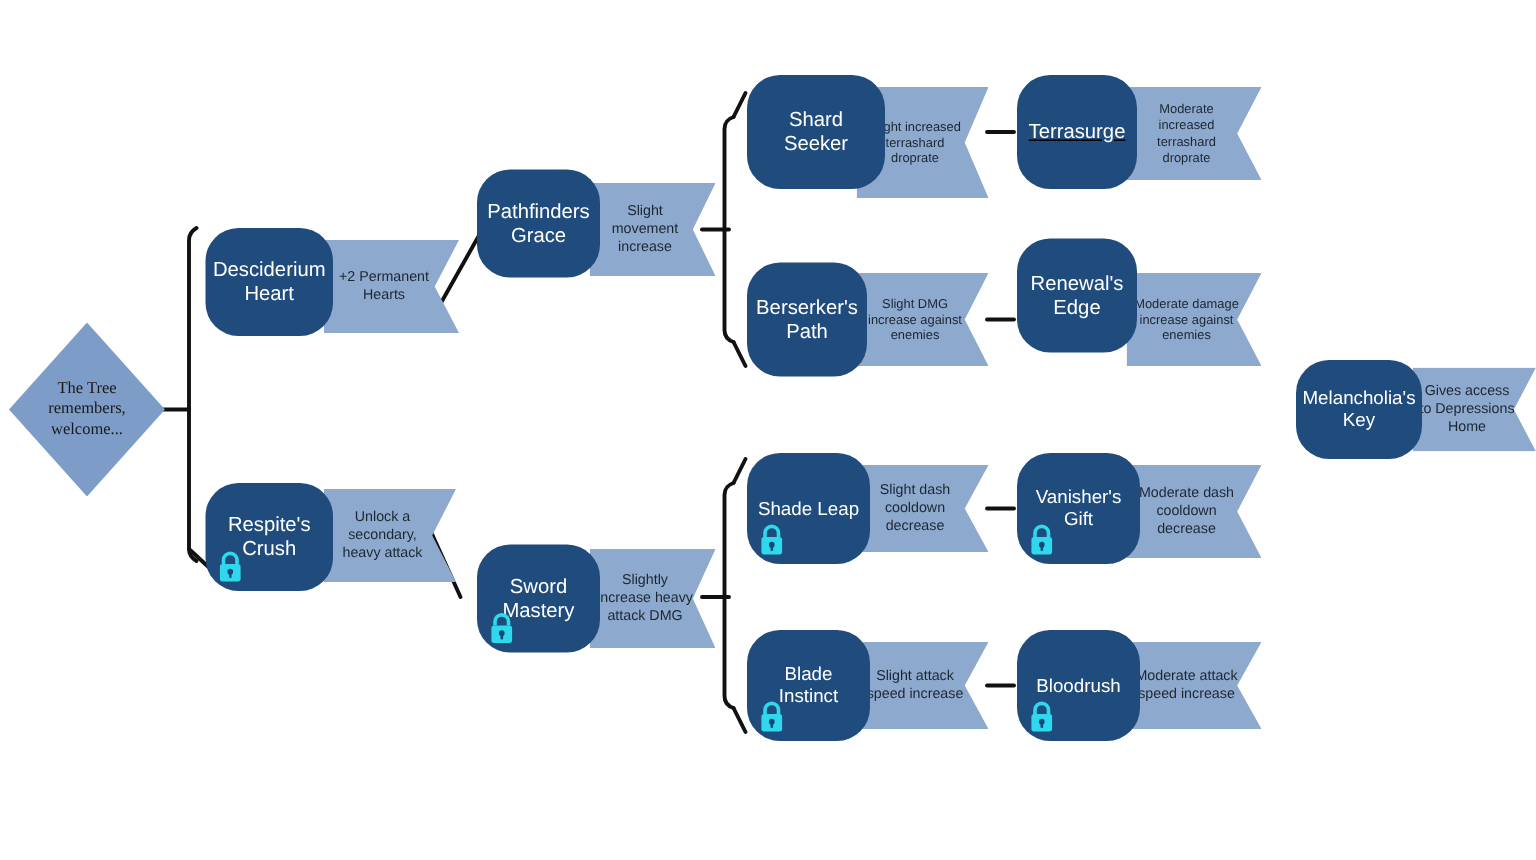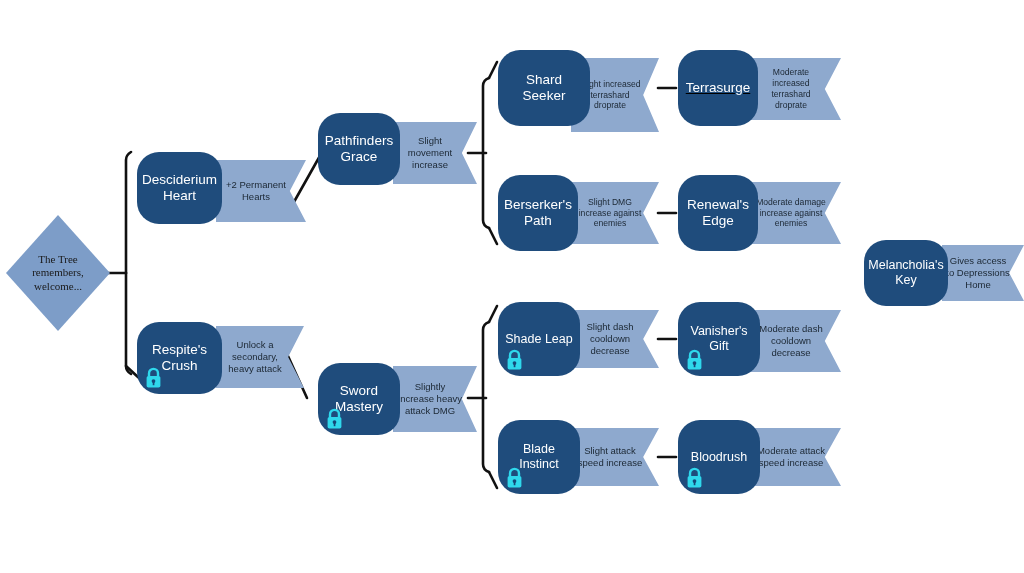--- a/index.html
+++ b/index.html
@@ -200,21 +200,21 @@
   <div class="banner" style="left:571px; top:182px; width:88px; height:62px;justify-content:center;">
     <div class="banner-text tiny">Slight DMG increase against enemies</div>
   </div>
   <div class="node" style="left:498px; top:175px; width:80px; height:76px;">
     <div class="node-label">Berserker's Path</div>
   </div>
 
   <div class="banner" style="left:751px; top:182px; width:90px; height:62px;">
     <div class="banner-text tiny">Moderate damage increase against enemies</div>
   </div>
-  <div class="node" style="left:678px; top:175px; width:80px; height:76px;">
+  <div class="node" style="left:678px; top:159px; width:80px; height:76px;">
     <div class="node-label">Renewal's Edge</div>
   </div>
 
   <div class="banner" style="left:571px; top:310px; width:88px; height:58px;">
     <div class="banner-text">Slight dash cooldown decrease</div>
   </div>
   <div class="node" style="left:498px; top:302px; width:82px; height:74px;">
     <div class="node-label sm">Shade Leap</div>
     <svg class="lock" viewBox="0 0 19 22">
       <path d="M5 9 V6.4 A4.5 4.5 0 0 1 14 6.4 V9" fill="none" stroke="#2FD8EC" stroke-width="2.4"></path>

